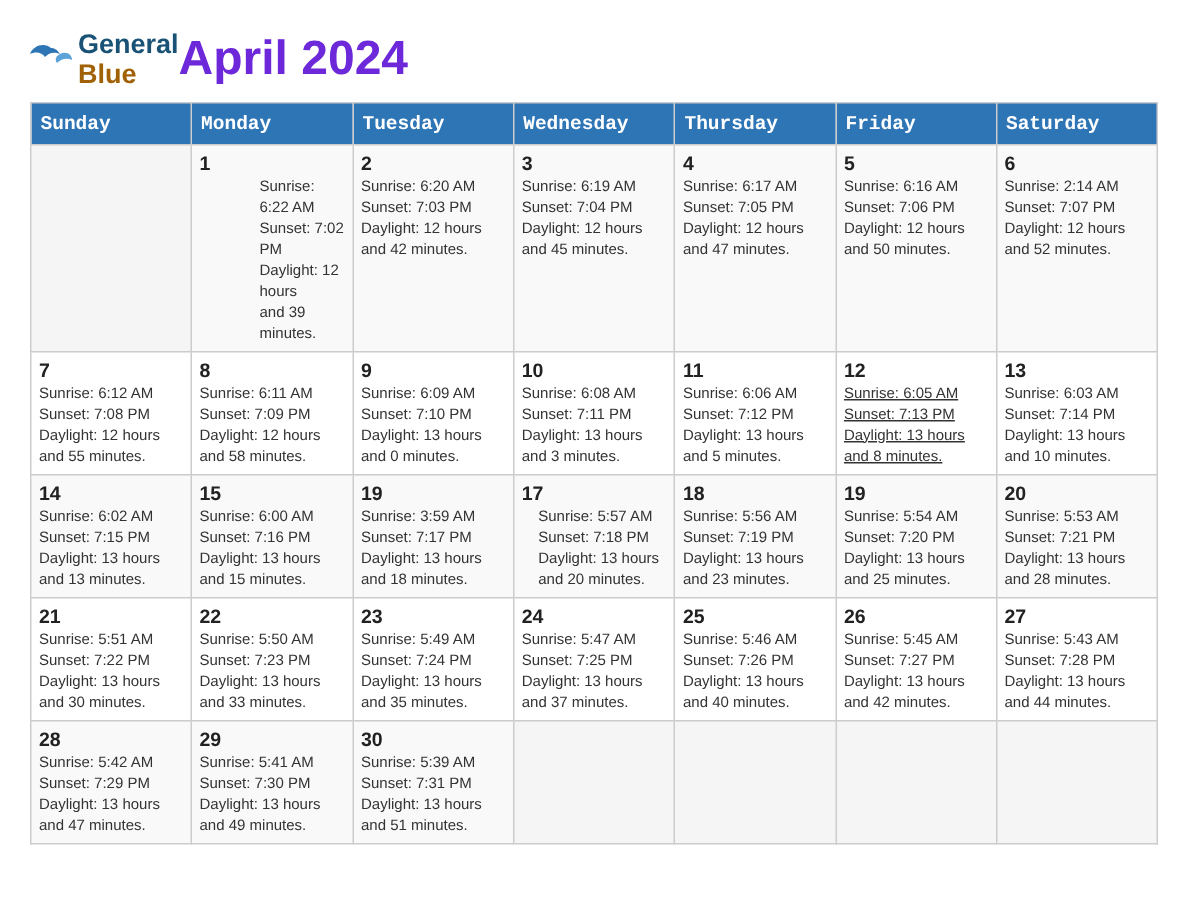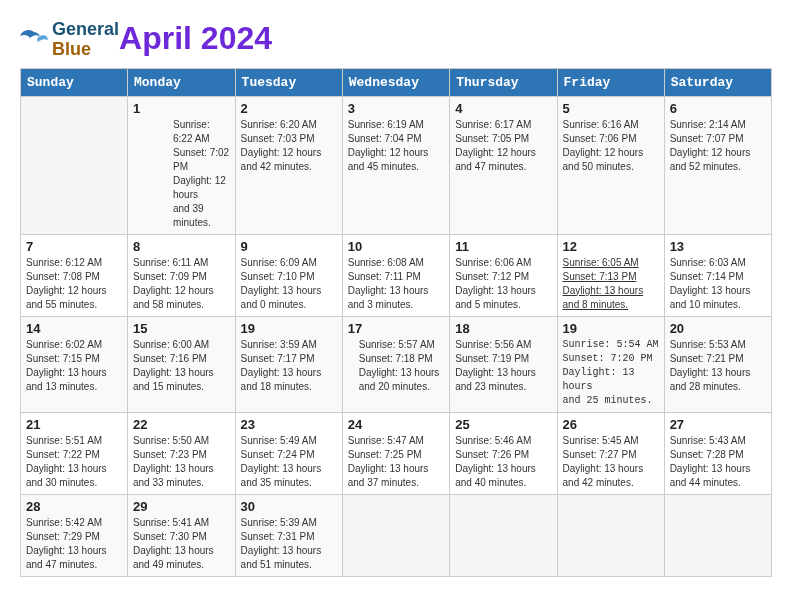--- a/index.html
+++ b/index.html
@@ -246,21 +246,21 @@
         </td>
         <td>
           <span class="day-number">18</span>
           <div class="day-info" style="white-space: pre-line;">Sunrise: 5:56 AM
 Sunset: 7:19 PM
 Daylight: 13 hours
 and 23 minutes.</div>
         </td>
         <td>
           <span class="day-number">19</span>
-          <div class="day-info" style="white-space: pre-line; font-family: Liberation Mono, monospace;">Sunrise: 5:54 AM
+          <div class="day-info" style="white-space: pre-line;">Sunrise: 5:54 AM
 Sunset: 7:20 PM
 Daylight: 13 hours
 and 25 minutes.</div>
         </td>
         <td>
           <span class="day-number">20</span>
           <div class="day-info" style="white-space: pre-line;">Sunrise: 5:53 AM
 Sunset: 7:21 PM
 Daylight: 13 hours
 and 28 minutes.</div>

